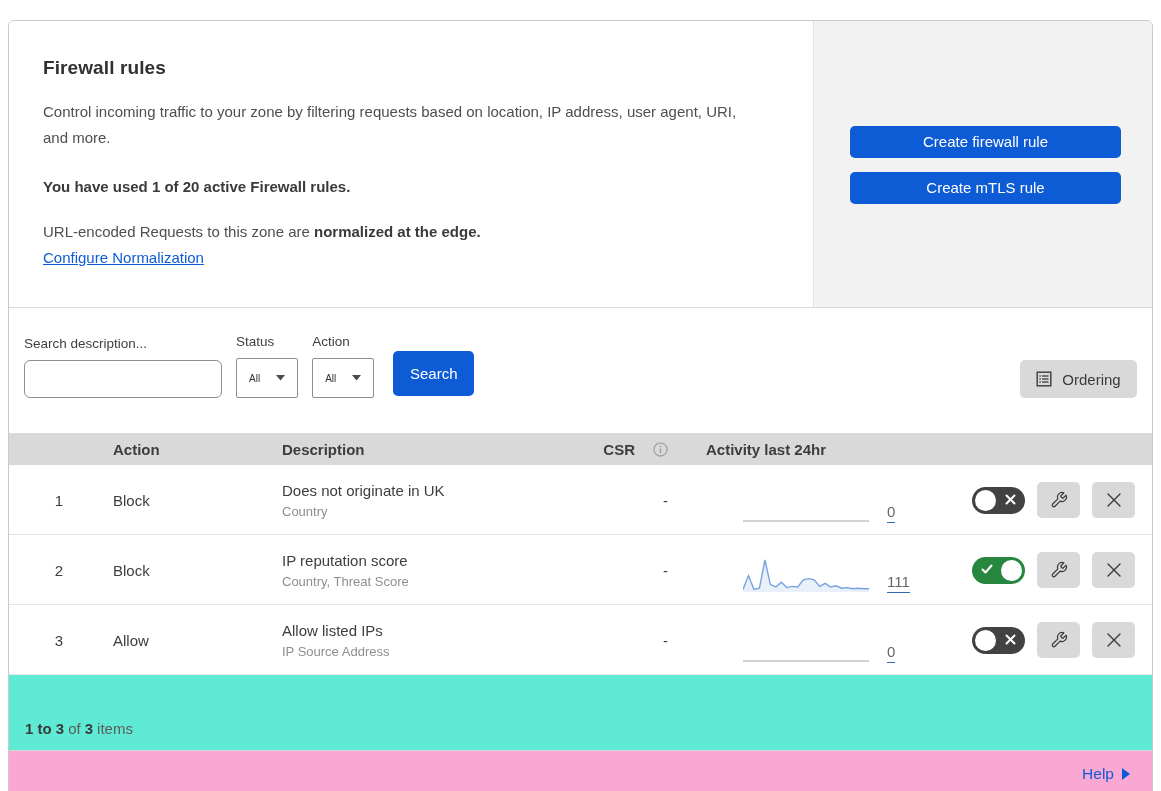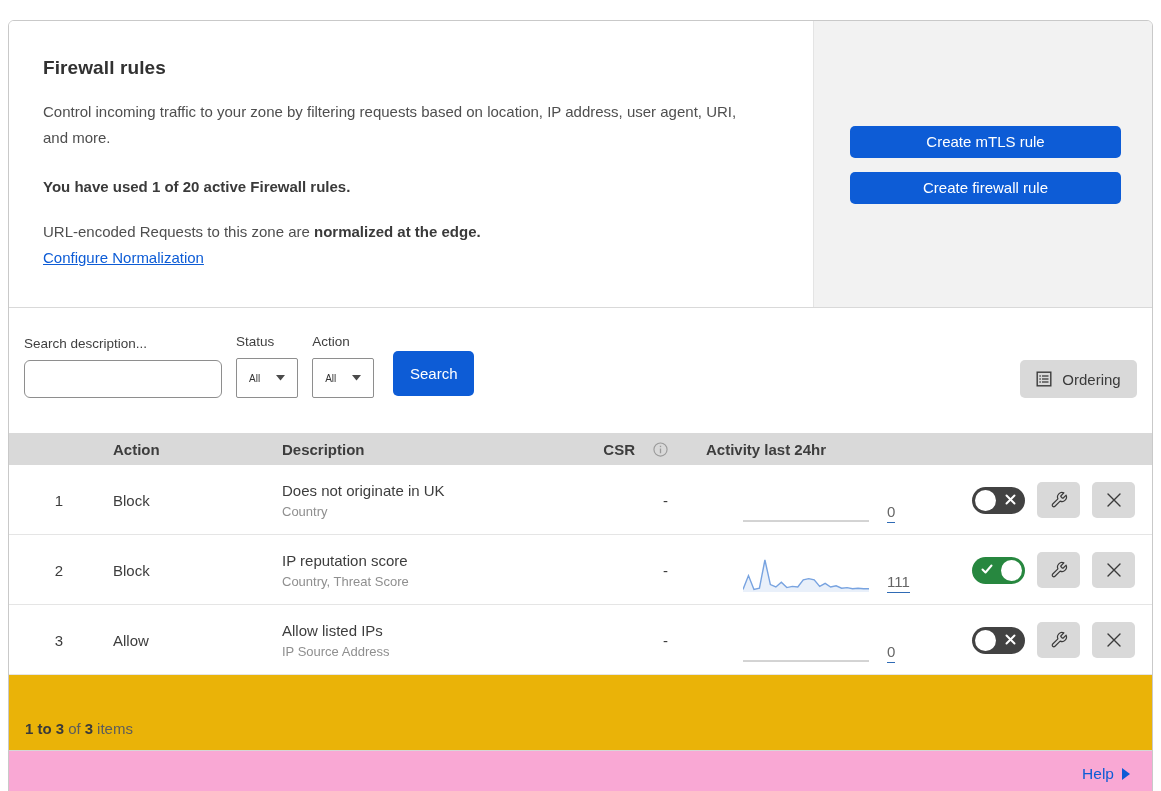--- a/index.html
+++ b/index.html
@@ -77,43 +77,43 @@
   .toggle.off { background:#424242; }
   .toggle.on  { background:#27873f; }
   .toggle .knob { position:absolute; top:3px; width:21px; height:21px; border-radius:50%; background:#fff; }
   .toggle.off .knob { left:3px; }
   .toggle.on  .knob { right:3px; }
   .toggle .t-check, .toggle .t-cross { position:absolute; top:7px; display:none; line-height:0; }
   .toggle.on  .t-check { display:block; left:9px; }
   .toggle.off .t-cross { display:block; right:9px; }
 
   
-  .items-row { flex:1; display:flex; align-items:flex-end; padding:0 16px 13px 16px; font-size:15px; color:#5c5c5c; border-bottom:1px solid #d6d6d6; background:#eab308; }
+  .items-row { flex:1; display:flex; align-items:flex-end; padding:0 16px 13px 16px; font-size:15px; color:#5c5c5c; border-bottom:1px solid #d6d6d6; background:#5eead4; }
   .items-row b { color:#3a3a3a; margin-right:4px; }
   .items-row span { margin-right:4px; }
   .help-bar { height:46px; display:flex; align-items:center; justify-content:flex-end; padding-right:21px; background:#f9a8d4; }
   .help-link { display:flex; align-items:center; gap:7px; color:#0d5cd6; font-size:15.5px; text-decoration:none; cursor:pointer; }
 </style>
 </head>
 <body>
 
 <div class="page">
   <div class="card">
 
     <div class="top">
       <div class="top-left">
         <h1 class="page-title">Firewall rules</h1>
         <p class="desc">Control incoming traffic to your zone by filtering requests based on location, IP address, user agent, URI, and more.</p>
         <p class="usage">You have used 1 of 20 active Firewall rules.</p>
         <p class="norm"><span>URL-encoded Requests to this zone are </span><b>normalized at the edge.</b></p>
         <a class="text-link">Configure Normalization</a>
       </div>
       <div class="top-right">
+        <button class="btn-primary">Create firewall rule</button>
         <button class="btn-primary">Create mTLS rule</button>
-        <button class="btn-primary">Create firewall rule</button>
       </div>
     </div>
 
     <div class="filters">
       <div class="fgroup">
         <label>Search description...</label>
         <div class="search-box">
           <svg width="15" height="15" viewBox="0 0 16 16">
             <circle cx="6.5" cy="6.5" r="4.6" fill="none" stroke="#4a4a4a" stroke-width="1.3"></circle>
             <line x1="10" y1="10" x2="14" y2="14" stroke="#4a4a4a" stroke-width="1.3"></line>

